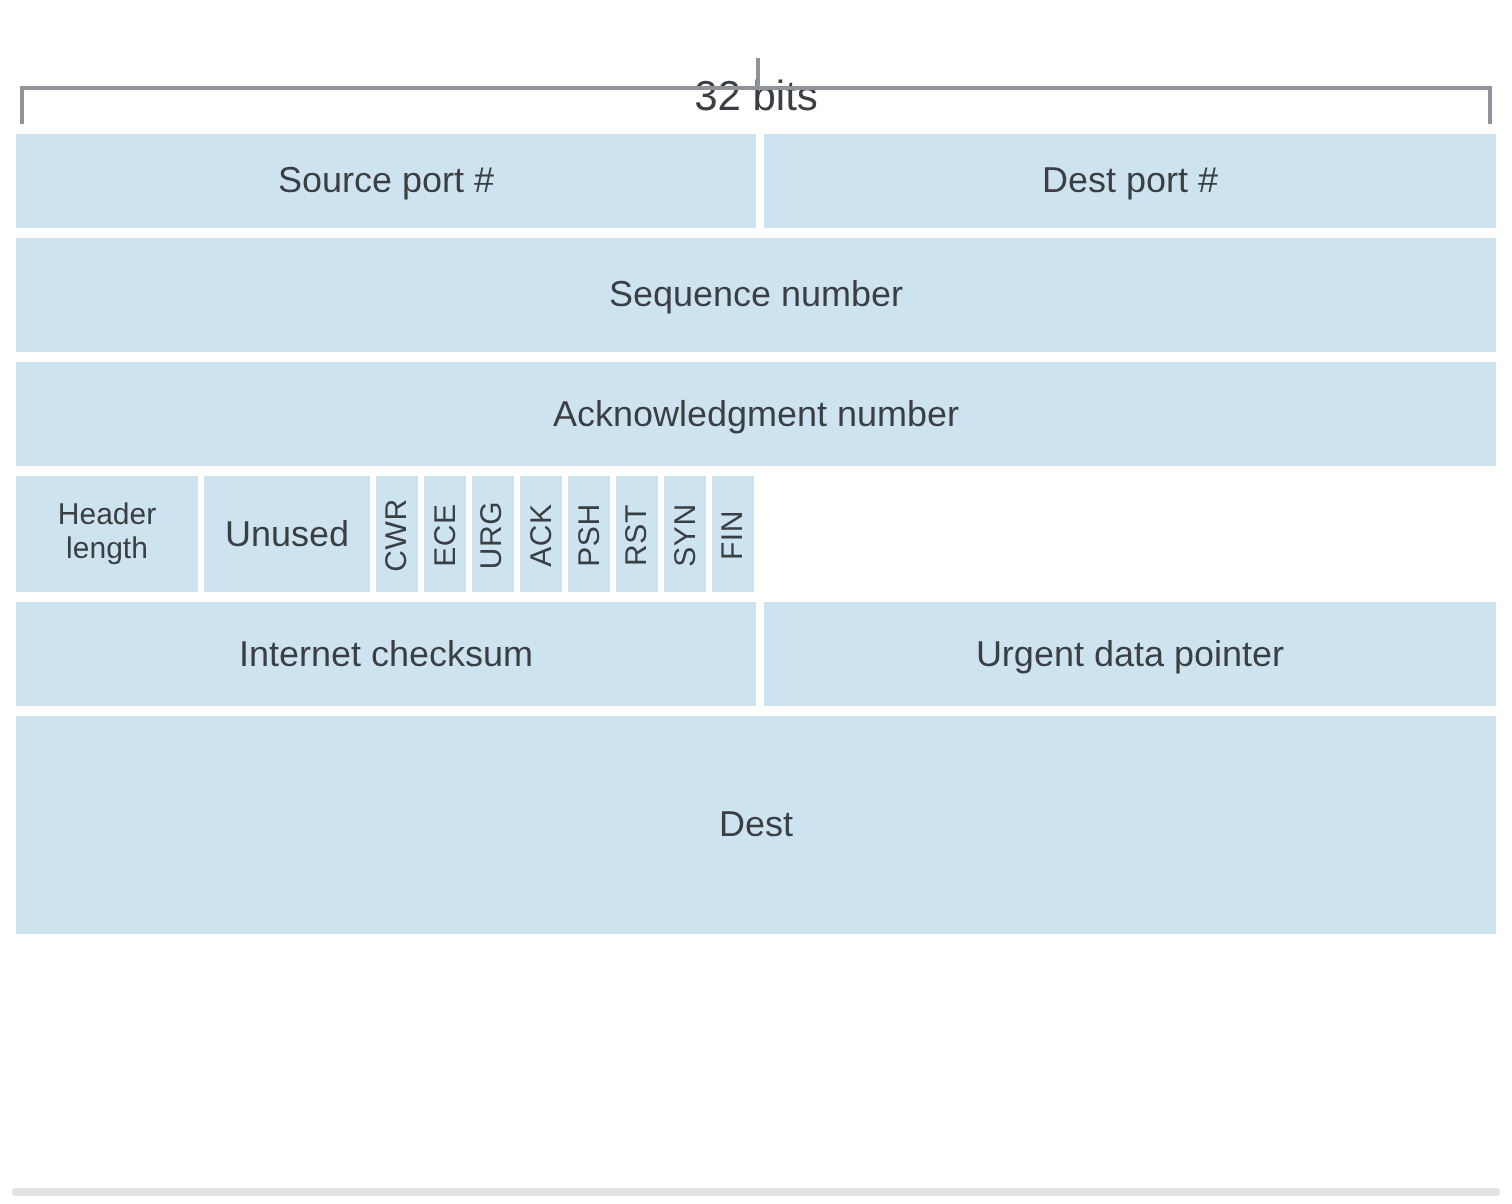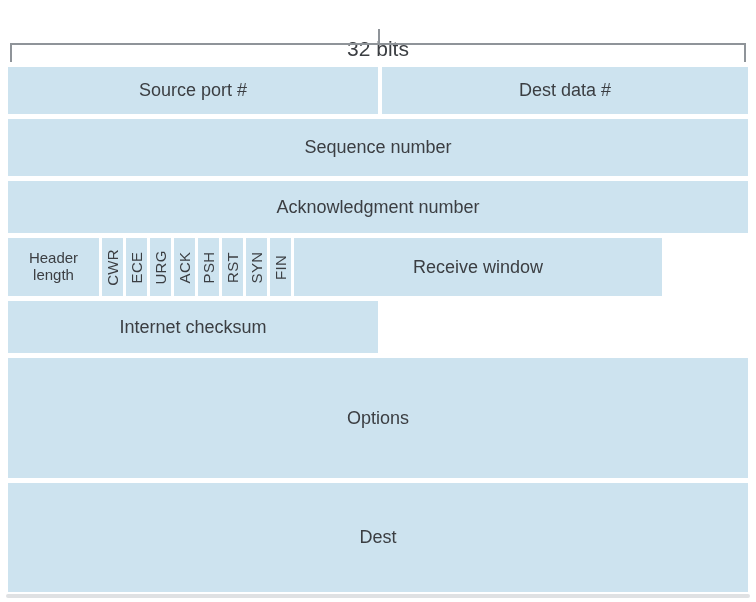--- a/index.html
+++ b/index.html
@@ -95,36 +95,39 @@
 <div class="figure">
   <div class="bits-label">32 bits</div>
   <div class="center-tick"></div>
   <div class="bracket"></div>
   <div class="rows" id="rows">
       <div class="row" style="height: 47px; gap: 4px;">
         <div class="cell" style="width: 370px;">
           <span>Source port #</span>
         </div>
         <div class="cell" style="width: 366px;">
-          <span>Dest data #</span>
+          <span>Dest port #</span>
         </div>
       </div>
       <div class="row" style="height: 57px; gap: 4px; border-radius: 17px;">
         <div class="cell" style="width: 740px;">
           <span>Sequence number</span>
         </div>
       </div>
       <div class="row" style="height: 52px; gap: 4px; text-align: center;">
         <div class="cell" style="width: 740px;">
           <span>Acknowledgment number</span>
         </div>
       </div>
       <div class="row" style="height: 58px; gap: 3px;">
         <div class="cell multiline" style="width: 91px;"><span>Header
 length</span></div>
+        <div class="cell" style="width: 83px;">
+          <span>Unused</span>
+        </div>
         <div class="cell vertical" style="width: 21px;">
           <span>CWR</span>
         </div>
         <div class="cell vertical" style="width: 21px;">
           <span>ECE</span>
         </div>
         <div class="cell vertical" style="width: 21px;">
           <span>URG</span>
         </div>
         <div class="cell vertical" style="width: 21px;">
@@ -135,32 +138,27 @@
         </div>
         <div class="cell vertical" style="width: 21px;">
           <span>RST</span>
         </div>
         <div class="cell vertical" style="width: 21px;">
           <span>SYN</span>
         </div>
         <div class="cell vertical" style="width: 21px;">
           <span>FIN</span>
         </div>
-        <div class="cell" style="width: 368px;">
-          <span>Receive window</span>
-        </div>
       </div>
       <div class="row" style="height: 52px; gap: 4px;">
         <div class="cell" style="width: 370px;">
           <span>Internet checksum</span>
         </div>
-      </div>
-      <div class="row" style="height: 120px; gap: 4px;">
-        <div class="cell" style="width: 740px;">
-          <span>Options</span>
+        <div class="cell" style="width: 366px;">
+          <span>Urgent data pointer</span>
         </div>
       </div>
       <div class="row" style="height: 109px; gap: 4px;">
         <div class="cell" style="width: 740px;">
           <span>Dest</span>
         </div>
       </div>
     </div>
   <div class="bottom-shadow"></div>
 </div>

